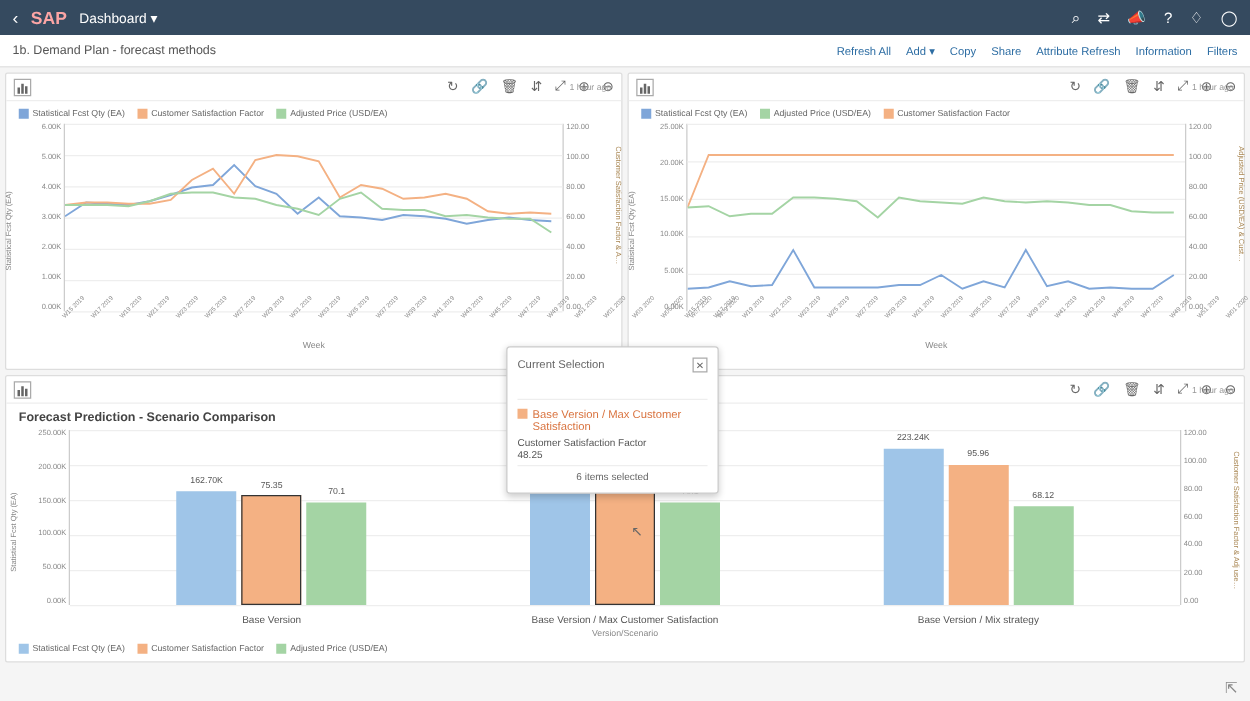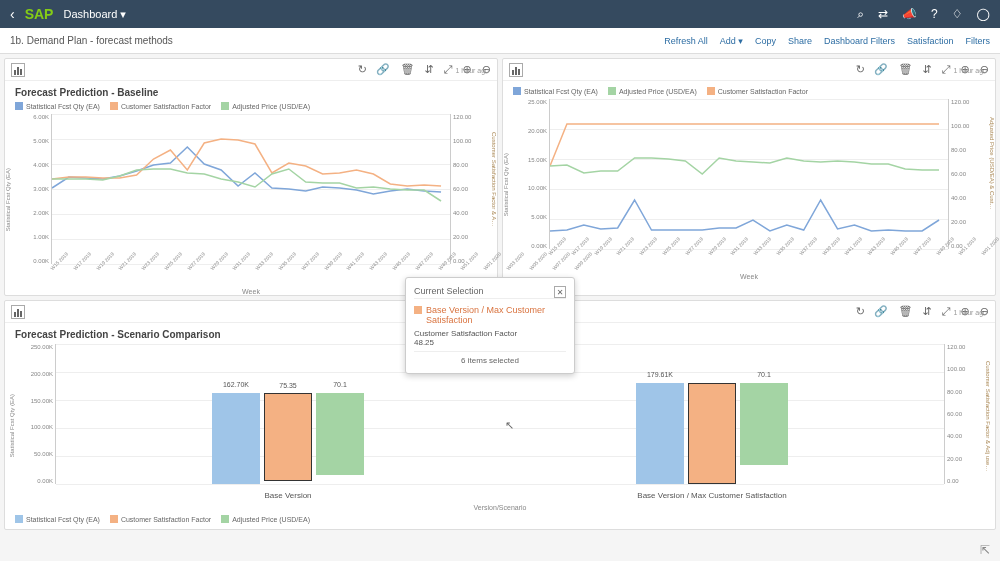--- a/index.html
+++ b/index.html
@@ -1,21 +1,21 @@
 <!DOCTYPE html>
 <html><head>
 <meta charset="utf-8">
 <style>
 * { margin: 0; padding: 0; box-sizing: border-box; font-family: Arial, sans-serif; }
 body { background: #f5f5f5; width: 1000px; height: 561px; overflow: hidden; font-size: 9px; }
 
 .top-bar { background: #354a5f; height: 28px; display: flex; align-items: center; padding: 0 10px; color: #fff; }
 .top-bar .left { display: flex; align-items: center; gap: 10px; }
 .top-bar .back { cursor: pointer; font-size: 14px; }
-.top-bar .logo { font-weight: bold; font-size: 14px; color: #84cc16; }
+.top-bar .logo { font-weight: bold; font-size: 14px; color: #fca5a5; }
 .top-bar .title { font-size: 11px; }
 .top-bar .right { margin-left: auto; display: flex; gap: 14px; }
 .top-bar .right span { cursor: pointer; font-size: 12px; }
 
 .sub-bar { background: #fff; height: 26px; border-bottom: 1px solid #ddd; display: flex; align-items: center; padding: 0 10px; }
 .sub-bar .breadcrumb { font-size: 10px; color: #555; }
 .sub-bar .actions { margin-left: auto; display: flex; gap: 12px; font-size: 9px; color: #2d6da3; }
 .sub-bar .actions span { cursor: pointer; }
 
 .content { display: flex; flex-wrap: wrap; padding: 4px; gap: 4px; }
@@ -44,31 +44,31 @@
 .y-right { right: -32px; text-align: left; }
 .axis-label-left, .axis-label-right { position: absolute; font-size: 6px; color: #aa8855; writing-mode: vertical-rl; }
 .axis-label-left { left: -46px; top: 30%; transform: rotate(180deg); color: #888; }
 .axis-label-right { right: -46px; top: 10%; }
 .x-labels { display: flex; font-size: 6px; color: #888; transform: rotate(-0deg); margin-top: 2px; }
 .x-labels span { flex: 1; text-align: center; transform: rotate(-45deg); transform-origin: left; white-space: nowrap; font-size: 5px; }
 .x-axis-title { text-align: center; font-size: 7px; color: #888; margin-top: 16px; }
 
 .bar-chart { position: relative; height: 140px; display: flex; align-items: flex-end; justify-content: space-around; padding: 0 20px; border-left: 1px solid #ccc; border-right: 1px solid #ccc; }
 .bar-grid { position: absolute; left: 0; right: 0; border-top: 1px solid #eee; }
-.bar-group { display: flex; gap: 4px; position: relative; }
+.bar-group { display: flex; gap: 4px; align-items: flex-end; position: relative; }
 .bar { width: 48px; position: relative; }
 .bar.blue { background: #9fc5e8; }
 .bar.orange { background: #f4b183; }
 .bar.green { background: #a4d4a4; }
 .bar.selected { border: 1px solid #333; }
 .bar-label { position: absolute; top: -12px; left: 50%; transform: translateX(-50%); font-size: 7px; color: #555; white-space: nowrap; }
 .group-label { position: absolute; bottom: -16px; font-size: 8px; color: #555; width: 100%; text-align: center; }
 
 .tooltip { position: absolute; background: #fff; border: 1px solid #ccc; border-radius: 3px; box-shadow: 0 2px 6px rgba(0,0,0,0.2); width: 170px; padding: 8px; z-index: 10; font-size: 9px; }
-.tooltip .tt-header { display: flex; justify-content: space-between; border-bottom: 1px solid #eee; padding-bottom: 0; margin-bottom: 6px; color: #666; }
+.tooltip .tt-header { display: flex; justify-content: space-between; border-bottom: 1px solid #eee; padding-bottom: 21px; margin-bottom: 6px; color: #666; }
 .tooltip .tt-close { cursor: pointer; border: 1px solid #aaa; width: 12px; height: 12px; display: flex; align-items: center; justify-content: center; font-size: 8px; }
 .tooltip .tt-title { color: #d9733f; font-size: 9px; margin-bottom: 4px; display: flex; gap: 4px; align-items: flex-start; }
 .tooltip .tt-swatch { width: 8px; height: 8px; background: #f4b183; margin-top: 1px; flex-shrink: 0; }
 .tooltip .tt-body { color: #555; font-size: 8px; margin-bottom: 4px; }
 .tooltip .tt-footer { border-top: 1px solid #eee; padding-top: 4px; text-align: center; font-size: 8px; color: #666; }
 
 .footer-icon { position: fixed; bottom: 4px; right: 10px; font-size: 12px; color: #888; cursor: pointer; }
 
 .chart-wrap { position: relative; margin: 0 36px; }
 </style>
@@ -91,22 +91,22 @@
   </div>
 </div>
 
 <div class="sub-bar">
   <div class="breadcrumb">1b. Demand Plan - forecast methods</div>
   <div class="actions">
     <span>Refresh All</span>
     <span><span>Add</span> ▾</span>
     <span>Copy</span>
     <span>Share</span>
-    <span>Dashboard Filters</span>
-    <span>Satisfaction</span>
+    <span>Attribute Refresh</span>
+    <span>Information</span>
     <span>Filters</span>
   </div>
 </div>
 
 <div class="content">
 
   <div class="panel half">
     <div class="panel-toolbar">
       <div class="chart-icon">
           <div style="height:5px"></div>
@@ -118,21 +118,20 @@
         <span>🔗</span>
         <span>🗑</span>
         <span>⇵</span>
         <span>⤢</span>
         <span>⊕</span>
         <span>⊖</span>
       </div>
     </div>
     <div class="panel-body">
       <div class="panel-time">1 hour ago</div>
-      <div class="panel-title">Forecast Prediction - Baseline</div>
       <div class="legend">
         <div class="legend-item">
             <div class="legend-swatch" style="background:#7fa6d9"></div>
             <span>Statistical Fcst Qty (EA)</span>
           </div>
         <div class="legend-item">
             <div class="legend-swatch" style="background:#f4b183"></div>
             <span>Customer Satisfaction Factor</span>
           </div>
         <div class="legend-item">
@@ -366,20 +365,32 @@
               </div>
             <div class="bar orange selected" style="height:101px">
                 <div class="bar-label" style="opacity:0"></div>
               </div>
             <div class="bar green" style="height:82px">
                 <div class="bar-label">70.1</div>
               </div>
             <div class="group-label">Base Version / Max Customer Satisfaction</div>
           </div>
 
+          <div class="bar-group">
+            <div class="bar blue" style="height:125px">
+                <div class="bar-label">223.24K</div>
+              </div>
+            <div class="bar orange" style="height:112px">
+                <div class="bar-label">95.96</div>
+              </div>
+            <div class="bar green" style="height:79px">
+                <div class="bar-label">68.12</div>
+              </div>
+            <div class="group-label">Base Version / Mix strategy</div>
+          </div>
         </div>
         <div class="x-axis-title" style="margin-top:20px">Version/Scenario</div>
       </div>
       <div class="legend" style="margin-top:4px">
         <div class="legend-item">
             <div class="legend-swatch" style="background:#9fc5e8"></div>
             <span>Statistical Fcst Qty (EA)</span>
           </div>
         <div class="legend-item">
             <div class="legend-swatch" style="background:#f4b183"></div>

